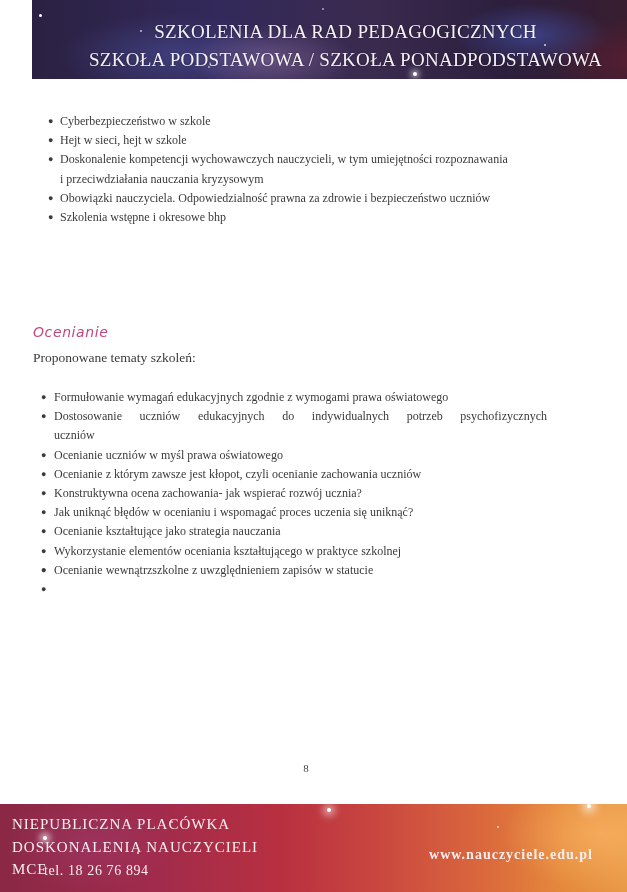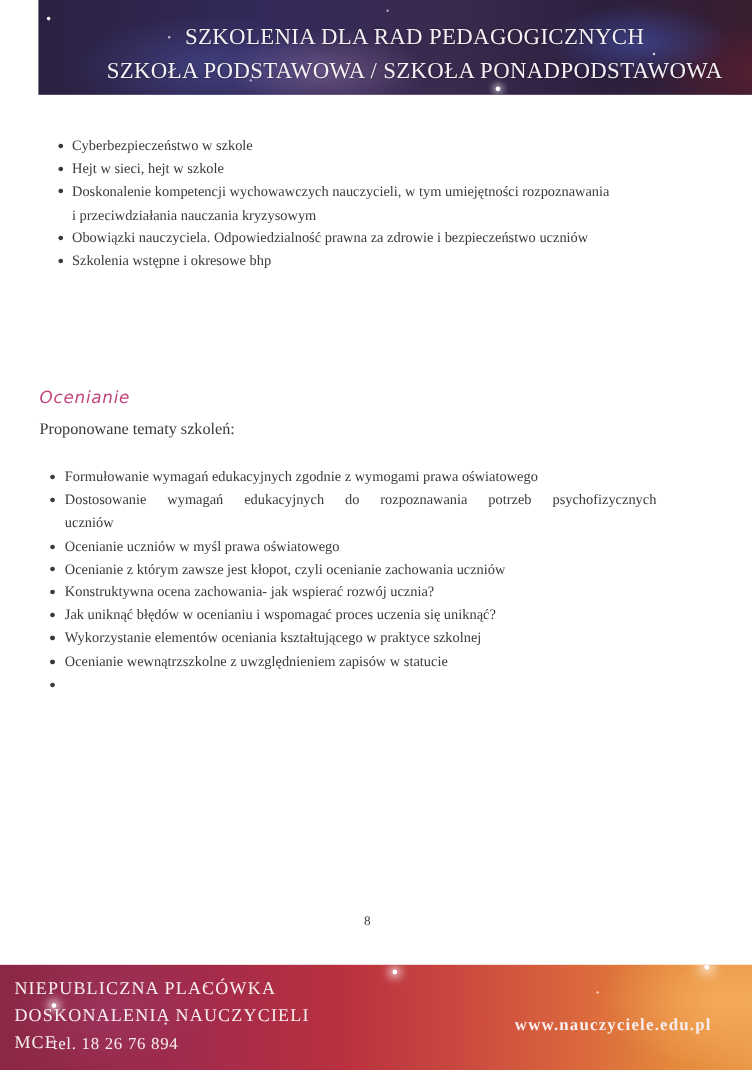--- a/index.html
+++ b/index.html
@@ -98,26 +98,26 @@
   <li><span class="bullet">●</span><span>Doskonalenie kompetencji wychowawczych nauczycieli, w tym umiejętności rozpoznawania</span><br><span>i  przeciwdziałania nauczania kryzysowym</span></li>
   <li><span class="bullet">●</span><span>Obowiązki nauczyciela. Odpowiedzialność prawna za zdrowie i bezpieczeństwo uczniów</span></li>
   <li><span class="bullet">●</span><span>Szkolenia wstępne i okresowe bhp</span></li>
 </ul>
 
 <div class="section-title">Ocenianie</div>
 <div class="intro">Proponowane tematy szkoleń:</div>
 
 <ul class="topics" id="list2">
   <li><span class="bullet">●</span><span>Formułowanie wymagań edukacyjnych zgodnie z wymogami prawa oświatowego</span></li>
-  <li class="justify"><span class="bullet">●</span><span>Dostosowanie wymagań edukacyjnych do rozpoznawania potrzeb psychofizycznych</span><span class="tail">uczniów</span></li>
+  <li class="justify"><span class="bullet">●</span><span>Dostosowanie uczniów edukacyjnych do indywidualnych potrzeb psychofizycznych</span><span class="tail">uczniów</span></li>
   <li><span class="bullet">●</span><span> Ocenianie uczniów w myśl prawa oświatowego</span></li>
   <li><span class="bullet">●</span><span> Ocenianie  z którym zawsze jest kłopot, czyli ocenianie zachowania uczniów</span></li>
   <li><span class="bullet">●</span><span>Konstruktywna ocena zachowania- jak wspierać rozwój ucznia?</span></li>
   <li><span class="bullet">●</span><span>Jak uniknąć błędów w ocenianiu i wspomagać proces uczenia się uniknąć?</span></li>
-  <li><span class="bullet">●</span></li>
+  <li><span class="bullet">●</span><span>Ocenianie kształtujące jako strategia nauczania</span></li>
   <li><span class="bullet">●</span><span>Wykorzystanie elementów oceniania kształtującego w praktyce szkolnej</span></li>
   <li><span class="bullet">●</span></li>
   <li><span class="bullet">●</span><span>Ocenianie wewnątrzszkolne z uwzględnieniem zapisów w statucie</span></li>
   <li><span class="bullet">●</span></li>
 </ul>
 
 <div class="page-number">8</div>
 
 <div class="footer">
   <span class="star" style="left:43px;top:32px;width:4px;height:4px;box-shadow:0 0 7px 3px rgba(255,255,255,.75)"></span>

